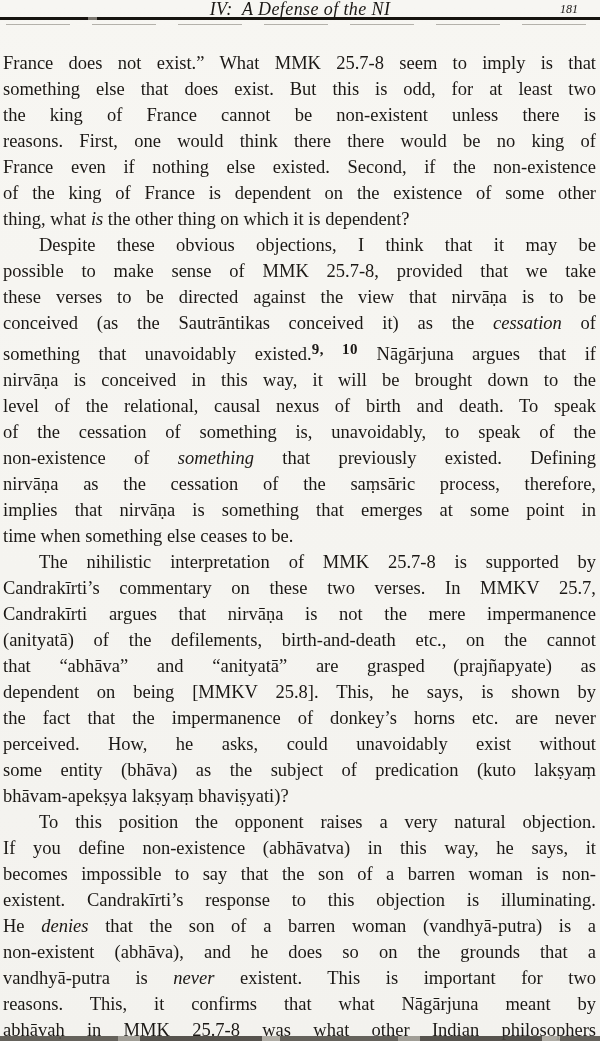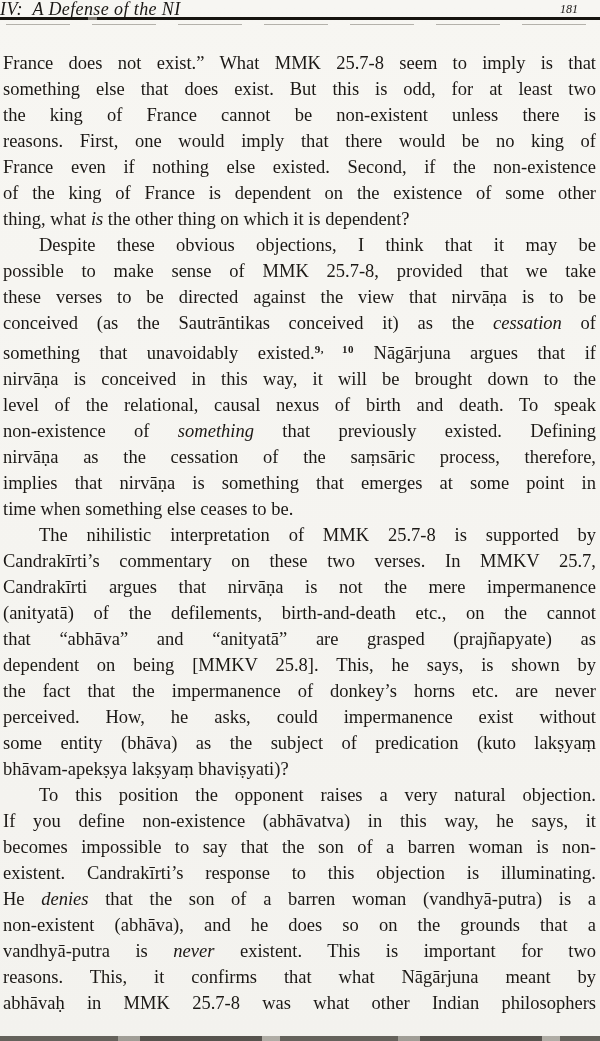--- a/index.html
+++ b/index.html
@@ -10,21 +10,21 @@
     font-family:"Liberation Serif","DejaVu Serif",serif;
     color:#1b1815;
     overflow:hidden;
   }
   .running-head{
     position:absolute;top:0;left:0;right:0;height:19px;
     padding-top:1px;
   }
   .head-title{
     position:absolute;left:0;right:0;top:0;
-    text-align:left;
+    text-align:center;
     font-style:italic;
     font-size:18px;line-height:19px;
     letter-spacing:.4px;
   }
   .page-number{
     position:absolute;right:22px;top:0;
     font-style:italic;
     font-size:12px;line-height:19px;
   }
   .head-rule{
@@ -43,21 +43,21 @@
     line-height:26px;
     text-align:justify;
     text-align-last:justify;
     text-justify:inter-word;
     white-space:normal;
   }
   .line.indent{padding-left:36px;}
   .line.pend{text-align-last:left;}
   .it{font-style:italic;}
   .sup{
-    font-size:11px;font-weight:700;
+    font-size:15px;font-weight:700;
     vertical-align:6px;letter-spacing:.5px;
   }
   .bottom-smudge{
     position:absolute;bottom:0;left:0;width:600px;height:5px;
     background:repeating-linear-gradient(90deg,
       #55524b 0 118px,#97948c 118px 140px,#45423c 140px 262px,#a8a59d 262px 280px);
     opacity:.9;
   }
 </style>
 </head>
@@ -70,43 +70,44 @@
     <div class="page-number">181</div>
   </div>
 
   <div class="head-rule"></div>
   <div class="head-rule-echo"></div>
 
   <div class="body-text">
       <div class="line"><span>France does not exist.” What MMK 25.7-8 seem to imply is that</span></div>
       <div class="line"><span>something else that does exist. But this is odd, for at least two</span></div>
       <div class="line"><span>the king of France cannot be non-existent unless there is</span></div>
-      <div class="line"><span>reasons. First, one would imply that there would be no king of</span></div>
+      <div class="line"><span>reasons. First, one would think there there would be no king of</span></div>
       <div class="line"><span>France even if nothing else existed. Second, if the non-existence</span></div>
       <div class="line"><span>of the king of France is dependent on the existence of some other</span></div>
       <div class="line pend"><span>thing, what </span><span class="it">is</span><span> the other thing on which it is dependent?</span></div>
       <div class="line indent"><span>Despite these obvious objections, I think that it may be</span></div>
       <div class="line"><span>possible to make sense of MMK 25.7-8, provided that we take</span></div>
       <div class="line"><span>these verses to be directed against the view that nirvāṇa is to be</span></div>
       <div class="line"><span>conceived (as the Sautrāntikas conceived it) as the </span><span class="it">cessation</span><span> of</span></div>
       <div class="line"><span>something that unavoidably existed.</span><span class="sup">9, 10</span><span> Nāgārjuna argues that if</span></div>
       <div class="line"><span>nirvāṇa is conceived in this way, it will be brought down to the</span></div>
       <div class="line"><span>level of the relational, causal nexus of birth and death. To speak</span></div>
+      <div class="line"><span>of the cessation of something is, unavoidably, to speak of the</span></div>
       <div class="line"><span>non-existence of </span><span class="it">something</span><span> that previously existed. Defining</span></div>
       <div class="line"><span>nirvāṇa as the cessation of the saṃsāric process, therefore,</span></div>
       <div class="line"><span>implies that nirvāṇa is something that emerges at some point in</span></div>
       <div class="line pend"><span>time when something else ceases to be.</span></div>
       <div class="line indent"><span>The nihilistic interpretation of MMK 25.7-8 is supported by</span></div>
       <div class="line"><span>Candrakīrti’s commentary on these two verses. In MMKV 25.7,</span></div>
       <div class="line"><span>Candrakīrti argues that nirvāṇa is not the mere impermanence</span></div>
       <div class="line"><span>(anityatā) of the defilements, birth-and-death etc., on the cannot</span></div>
       <div class="line"><span>that “abhāva” and “anityatā” are grasped (prajñapyate) as</span></div>
       <div class="line"><span>dependent on being [MMKV 25.8]. This, he says, is shown by</span></div>
       <div class="line"><span>the fact that the impermanence of donkey’s horns etc. are never</span></div>
-      <div class="line"><span>perceived. How, he asks, could impermanence exist without</span></div>
+      <div class="line"><span>perceived. How, he asks, could unavoidably exist without</span></div>
       <div class="line"><span>some entity (bhāva) as the subject of predication (kuto lakṣyaṃ</span></div>
       <div class="line pend"><span>bhāvam-apekṣya lakṣyaṃ bhaviṣyati)?</span></div>
       <div class="line indent"><span>To this position the opponent raises a very natural objection.</span></div>
       <div class="line"><span>If you define non-existence (abhāvatva) in this way, he says, it</span></div>
       <div class="line"><span>becomes impossible to say that the son of a barren woman is non-</span></div>
       <div class="line"><span>existent. Candrakīrti’s response to this objection is illuminating.</span></div>
       <div class="line"><span>He </span><span class="it">denies</span><span> that the son of a barren woman (vandhyā-putra) is a</span></div>
       <div class="line"><span>non-existent (abhāva), and he does so on the grounds that a</span></div>
       <div class="line"><span>vandhyā-putra is </span><span class="it">never</span><span> existent. This is important for two</span></div>
       <div class="line"><span>reasons. This, it confirms that what Nāgārjuna meant by</span></div>

